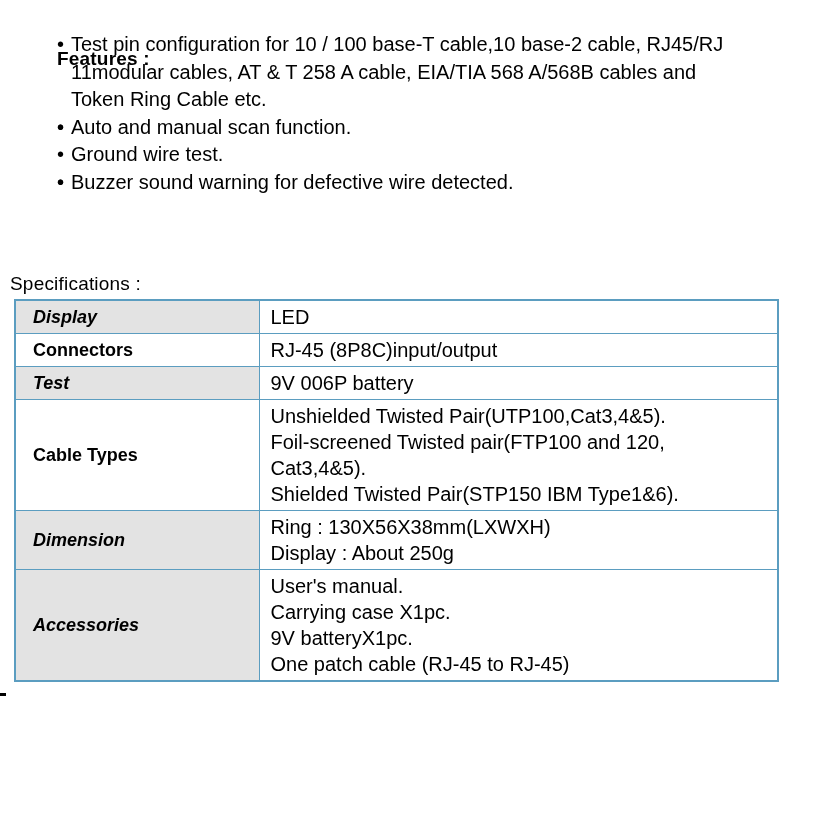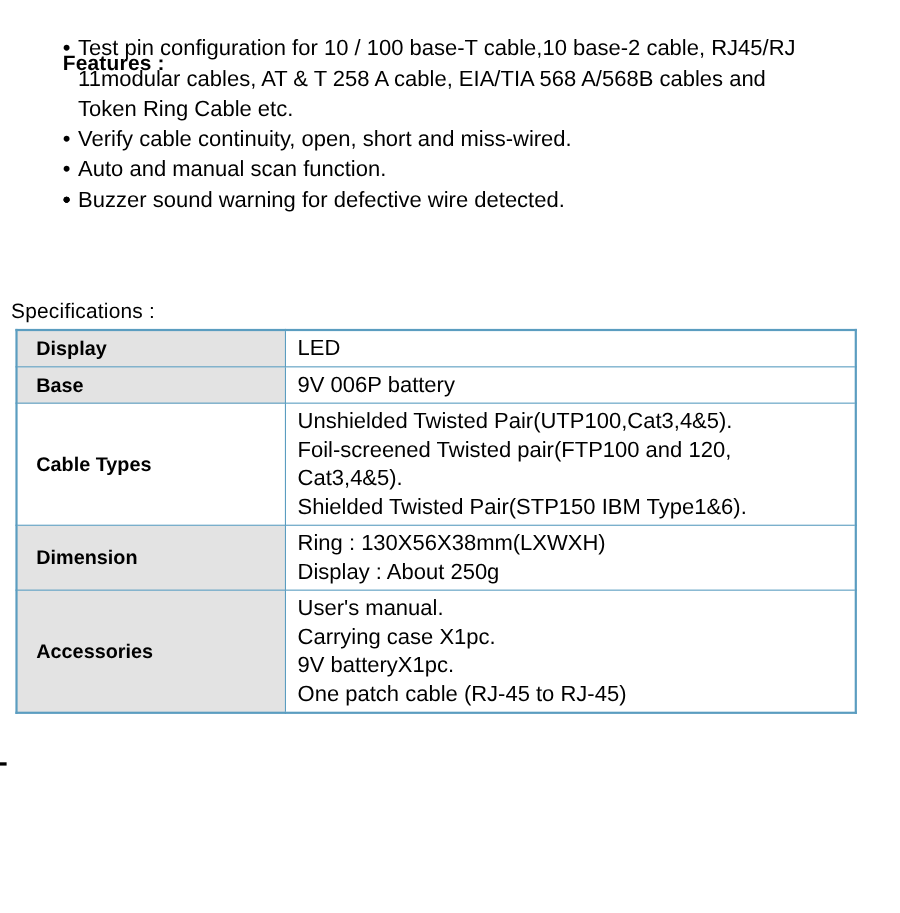--- a/index.html
+++ b/index.html
@@ -63,20 +63,21 @@
   .spec-table td.label {
     width: 244px;
     font-size: 18px;
     font-weight: bold;
     padding: 4px 8px 4px 17px;
     vertical-align: middle;
     line-height: 22px;
   }
   .spec-table td.label.shaded {
     background: var(--label-bg);
+    font-style: italic;
   }
   .spec-table td.value {
     font-size: 20px;
     padding: 3px 8px 3px 11px;
     vertical-align: middle;
     margin-top: 48px;
   }
   .spec-table td.value .line {
     line-height: 26px;
   }
@@ -92,39 +93,45 @@
   }
 </style>
 </head>
 <body>
 
 <div>
   <div class="features-heading">Features :</div>
 
   <ul class="features-list">
       <li><span class="bullet">•</span><span>Test pin configuration for 10 / 100 base-T cable,10 base-2 cable, RJ45/RJ 11modular cables, AT &amp; T 258 A cable, EIA/TIA 568 A/568B cables and Token Ring Cable etc.</span></li>
-      <li><span class="bullet">•</span><span>Verify cable continuity, open, short and miss-wired.</span></li>
+      <li><span class="bullet">•</span></li>
       <li><span class="bullet">•</span><span>Auto and manual scan function.</span></li>
-      <li><span class="bullet">•</span></li>
+      <li><span class="bullet">•</span><span>Ground wire test.</span></li>
       <li><span class="bullet">•</span></li>
       <li><span class="bullet">•</span><span>Buzzer sound warning for defective wire detected.</span></li>
     </ul>
 
   <div class="spec-heading">Specifications :</div>
 
   <table class="spec-table">
     <tbody>
         <tr>
           <td class="label shaded">Display</td>
           <td class="value">
             <div class="line">LED</div>
           </td>
         </tr>
         <tr>
-          <td class="label shaded">Base</td>
+          <td class="label">Connectors</td>
+          <td class="value">
+            <div class="line">RJ-45 (8P8C)input/output</div>
+          </td>
+        </tr>
+        <tr>
+          <td class="label shaded">Test</td>
           <td class="value">
             <div class="line">9V 006P battery</div>
           </td>
         </tr>
         <tr>
           <td class="label">Cable Types</td>
           <td class="value">
             <div class="line">Unshielded Twisted Pair(UTP100,Cat3,4&amp;5).</div>
             <div class="line">Foil-screened Twisted pair(FTP100 and 120,</div>
             <div class="line">Cat3,4&amp;5).</div>

